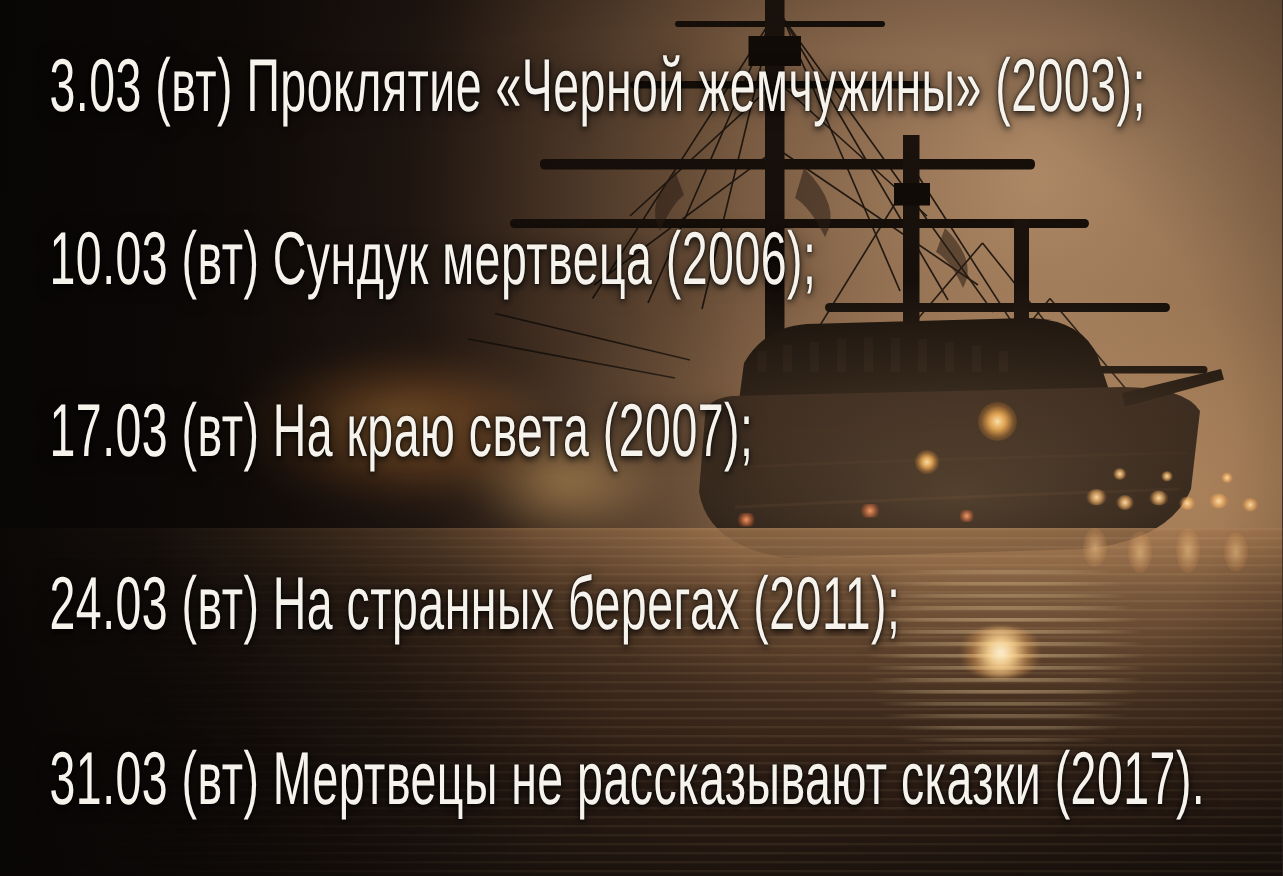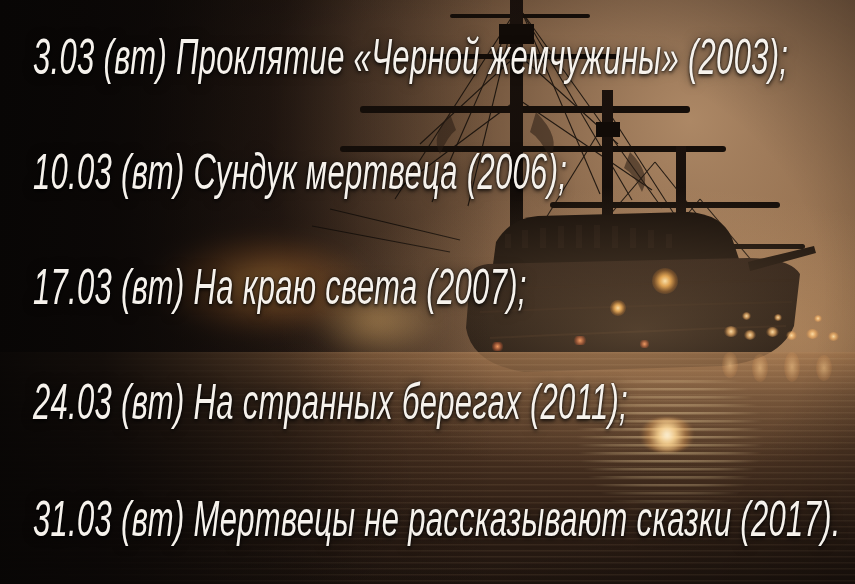--- a/index.html
+++ b/index.html
@@ -2,21 +2,20 @@
 <html><head>
 <meta charset="utf-8">
 <style>
   html,body{margin:0;padding:0;background:#000;}
   #poster{
     position:relative;
     width:855px;height:584px;
     overflow:hidden;
     background:#140f0c;
     font-family:"Liberation Sans",sans-serif;
-    font-style:italic;
   }
 
   
   .layer{position:absolute;inset:0;pointer-events:none;}
 
   
   #sky{
     background:
       radial-gradient(circle 620px at 690px 120px, rgba(176,139,104,0.95) 0%, rgba(140,106,76,0.60) 38%, rgba(70,48,33,0.18) 68%, rgba(0,0,0,0) 90%),
       radial-gradient(circle 420px at 800px 330px, rgba(212,160,104,0.70) 0%, rgba(150,104,60,0.34) 45%, rgba(0,0,0,0) 80%),

